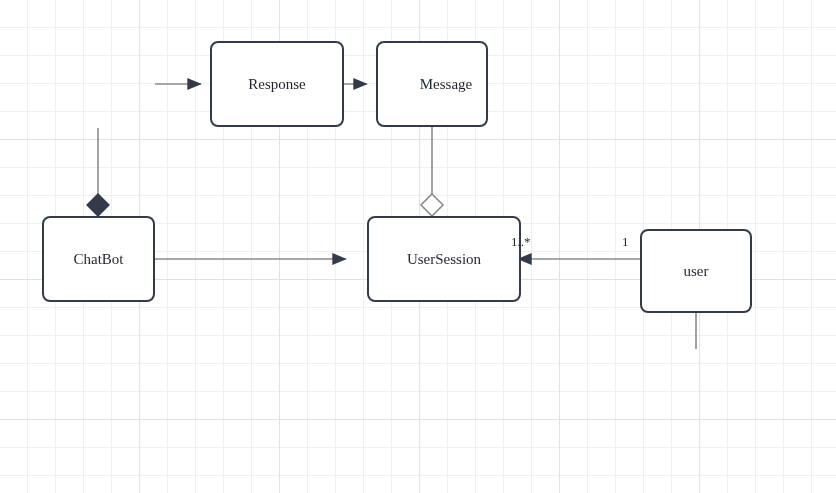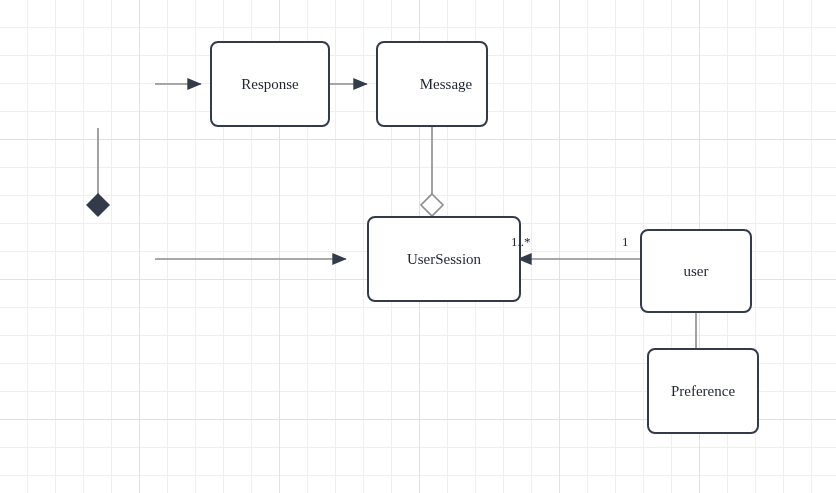--- a/index.html
+++ b/index.html
@@ -95,28 +95,28 @@
     <g>
       <line x1="640" y1="259" x2="518" y2="259" stroke="#8b8b90" stroke-width="1.6" marker-end="url(#arrow-filled)"></line>
     </g>
 
     <g>
       <line x1="696" y1="301" x2="696" y2="349" stroke="#8b8b90" stroke-width="1.6"></line>
     </g>
   </svg>
 
 
-  <div class="node" style="left:210px; top:41px; width:120px; height:86px;">Response</div>
+  <div class="node" style="left:210px; top:41px; width:134px; height:86px;">Response</div>
 
   <div class="node" style="left:376px; top:41px; width:112px; height:86px;padding-left:28px;">Message</div>
 
+  <div class="node" style="left:42px; top:216px; width:113px; height:86px;">ChatBot</div>
 
   <div class="node" style="left:355px; top:216px; width:154px; height:86px;margin-left:12px;">UserSession</div>
 
   <div class="node" style="left:640px; top:229px; width:112px; height:84px;">user</div>
 
-  <div class="node" style="left:647px; top:348px; width:112px; height:86px;">Preference</div>
 
   <div class="mult" style="left:511px; top:234px;">1..*</div>
 
   <div class="mult" style="left:622px; top:234px;">1</div>
 
 </div>
 
 </body></html>

